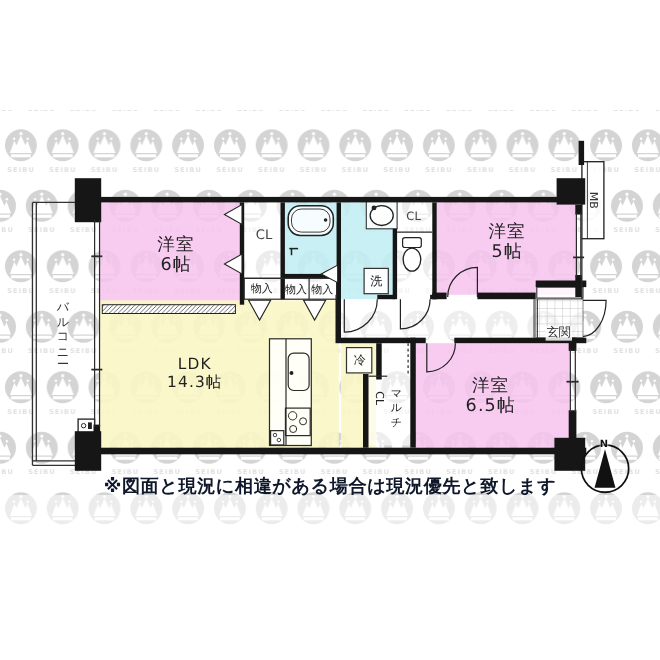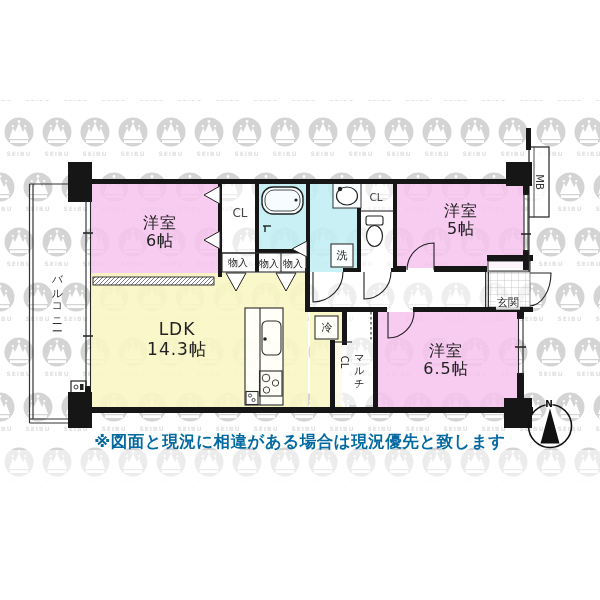--- a/index.html
+++ b/index.html
@@ -5,21 +5,21 @@
   html,body{margin:0;padding:0;background:#fff;}
   .stage{position:relative;width:600px;height:600px;background:#ffffff;overflow:hidden;
          font-family:"DejaVu Sans","Liberation Sans",sans-serif;}
   .stage svg{position:absolute;left:0;top:0;}
   .lbl{position:absolute;transform:translate(-50%,-50%);color:#222;text-align:center;
        white-space:nowrap;line-height:1.15;}
   .lbl .sub{display:block;}
   .vtext{writing-mode:vertical-rl;text-orientation:upright;letter-spacing:2px;}
   .rot90{transform:translate(-50%,-50%) rotate(90deg);}
   .disclaimer{position:absolute;left:50%;top:442px;transform:translate(-50%,-50%);
-       font-size:16.5px;font-weight:bold;color:#0369a1;letter-spacing:.5px;white-space:nowrap;}
+       font-size:16.5px;font-weight:bold;color:#0f172a;letter-spacing:.5px;white-space:nowrap;}
   .north{position:absolute;font-weight:bold;font-size:9px;color:#111;
        text-shadow:0 0 2px #fff,0 0 2px #fff;transform:translate(-50%,-50%);}
 </style>
 </head>
 <body>
 
 <div class="stage">
 
 <svg width="600" height="600" viewBox="0 0 600 600">
   <defs>
@@ -213,21 +213,21 @@
   <span class="sub">6帖</span>
 </div>
 <div class="lbl" style="left:461px;top:220px;font-size:16px;letter-spacing:1px;">
   <span class="sub">洋室</span>
   <span class="sub">5帖</span>
 </div>
 <div class="lbl" style="left:446px;top:360px;font-size:16px;letter-spacing:1px;">
   <span class="sub">洋室</span>
   <span class="sub">6.5帖</span>
 </div>
-<div class="lbl" style="left:177px;top:340px;font-size:17px;letter-spacing:1px;">
+<div class="lbl" style="left:177px;top:340px;font-size:14px;letter-spacing:1px;">
   <span class="sub">LDK</span>
   <span class="sub">14.3帖</span>
 </div>
 
 <div class="lbl" style="left:240px;top:214px;font-size:12px;color:#444;">CL</div>
 <div class="lbl" style="left:376px;top:197px;font-size:10.5px;color:#444;">CL</div>
 
 <div class="lbl" style="left:238px;top:263px;font-size:10px;">物入</div>
 <div class="lbl" style="left:269px;top:264px;font-size:10px;">物入</div>
 <div class="lbl" style="left:293px;top:264px;font-size:10px;">物入</div>

